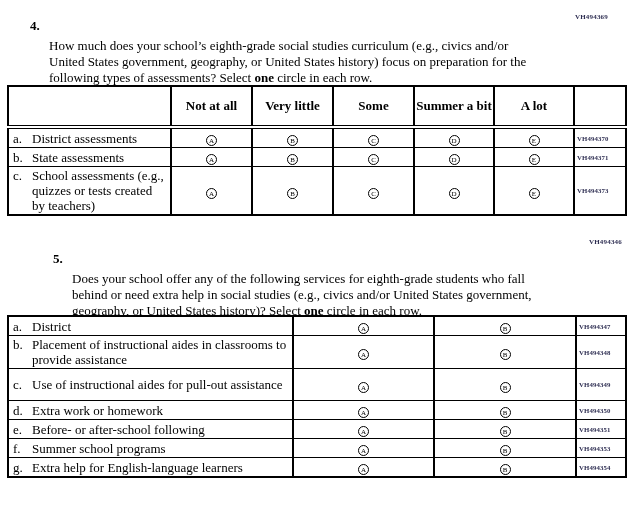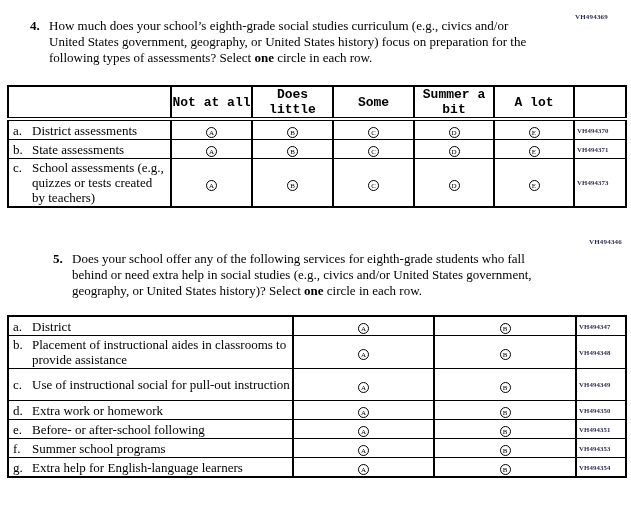--- a/index.html
+++ b/index.html
@@ -7,21 +7,21 @@
   body {
     width: 631px; height: 507px;
     background: #ffffff;
     font-family: "Liberation Serif", serif;
     color: #000;
   }
   .page { position: relative; width: 631px; height: 507px; background: #fff; overflow: hidden; }
 
   .question { position: absolute; display: flex; font-size: 13px; line-height: 16px; }
   .qnum { font-weight: bold; width: 19px; flex: none; }
-  .qtext { flex: 1; }
+  .qtext { flex: 1; margin-top: 20px; }
   .bold-inline { font-weight: bold; }
 
   .vh-code {
     position: absolute;
     font-size: 7px;
     font-weight: bold;
     color: #2e2e52;
     letter-spacing: 0.2px;
   }
 
@@ -29,21 +29,21 @@
     position: absolute;
     border-collapse: collapse;
     table-layout: fixed;
     background: #fff;
   }
   td, th { border: 2px solid #000; padding: 0; }
   td { border-top-width: 1px; border-bottom-width: 1px; }
   th { border-bottom: 4px double #000; font-size: 13px; font-weight: bold; text-align: center; }
   table { border: 2px solid #000; }
 
-  .hdr-row { height: 24px; font-family: Liberation Mono, monospace; }
+  .hdr-row { height: 41px; }
   .r-1line { height: 17px; }
   .r-2line { height: 32px; }
   .r-3line { height: 44px; }
   .q5 .r-1line { height: 18px; }
 
   .label-cell { vertical-align: middle; }
   .labwrap { display: flex; font-size: 13px; line-height: 15px; padding: 1px 2px 1px 4px; }
   .pref { width: 19px; flex: none; }
   .lab { flex: 1; }
 
@@ -92,21 +92,21 @@
         <col style="width:81px">
         <col style="width:81px">
         <col style="width:80px">
         <col style="width:80px">
         <col style="width:52px">
     </colgroup>
     <tbody>
         <tr class="hdr-row">
       <th></th>
       <th>Not at all</th>
-      <th>Does little</th>
+      <th>Very little</th>
       <th>Some</th>
       <th>Summer a bit</th>
       <th>A lot</th>
       <th></th>
     </tr>
     <tr class="r-1line">
       <td class="label-cell">
         <div class="labwrap">
               <span class="pref">a.</span>
               <span class="lab">District assessments</span>
@@ -184,21 +184,21 @@
             </div>
       </td>
       <td class="circle-cell"><span class="answer-circle">A</span></td>
       <td class="circle-cell"><span class="answer-circle">B</span></td>
       <td class="code-cell">VH494348</td>
     </tr>
     <tr class="r-2line">
       <td class="label-cell">
         <div class="labwrap">
               <span class="pref">c.</span>
-              <span class="lab">Use of instructional social for pull-out instruction</span>
+              <span class="lab">Use of instructional aides for pull-out assistance</span>
             </div>
       </td>
       <td class="circle-cell"><span class="answer-circle">A</span></td>
       <td class="circle-cell"><span class="answer-circle">B</span></td>
       <td class="code-cell">VH494349</td>
     </tr>
     <tr class="r-1line">
       <td class="label-cell">
         <div class="labwrap">
               <span class="pref">d.</span>

